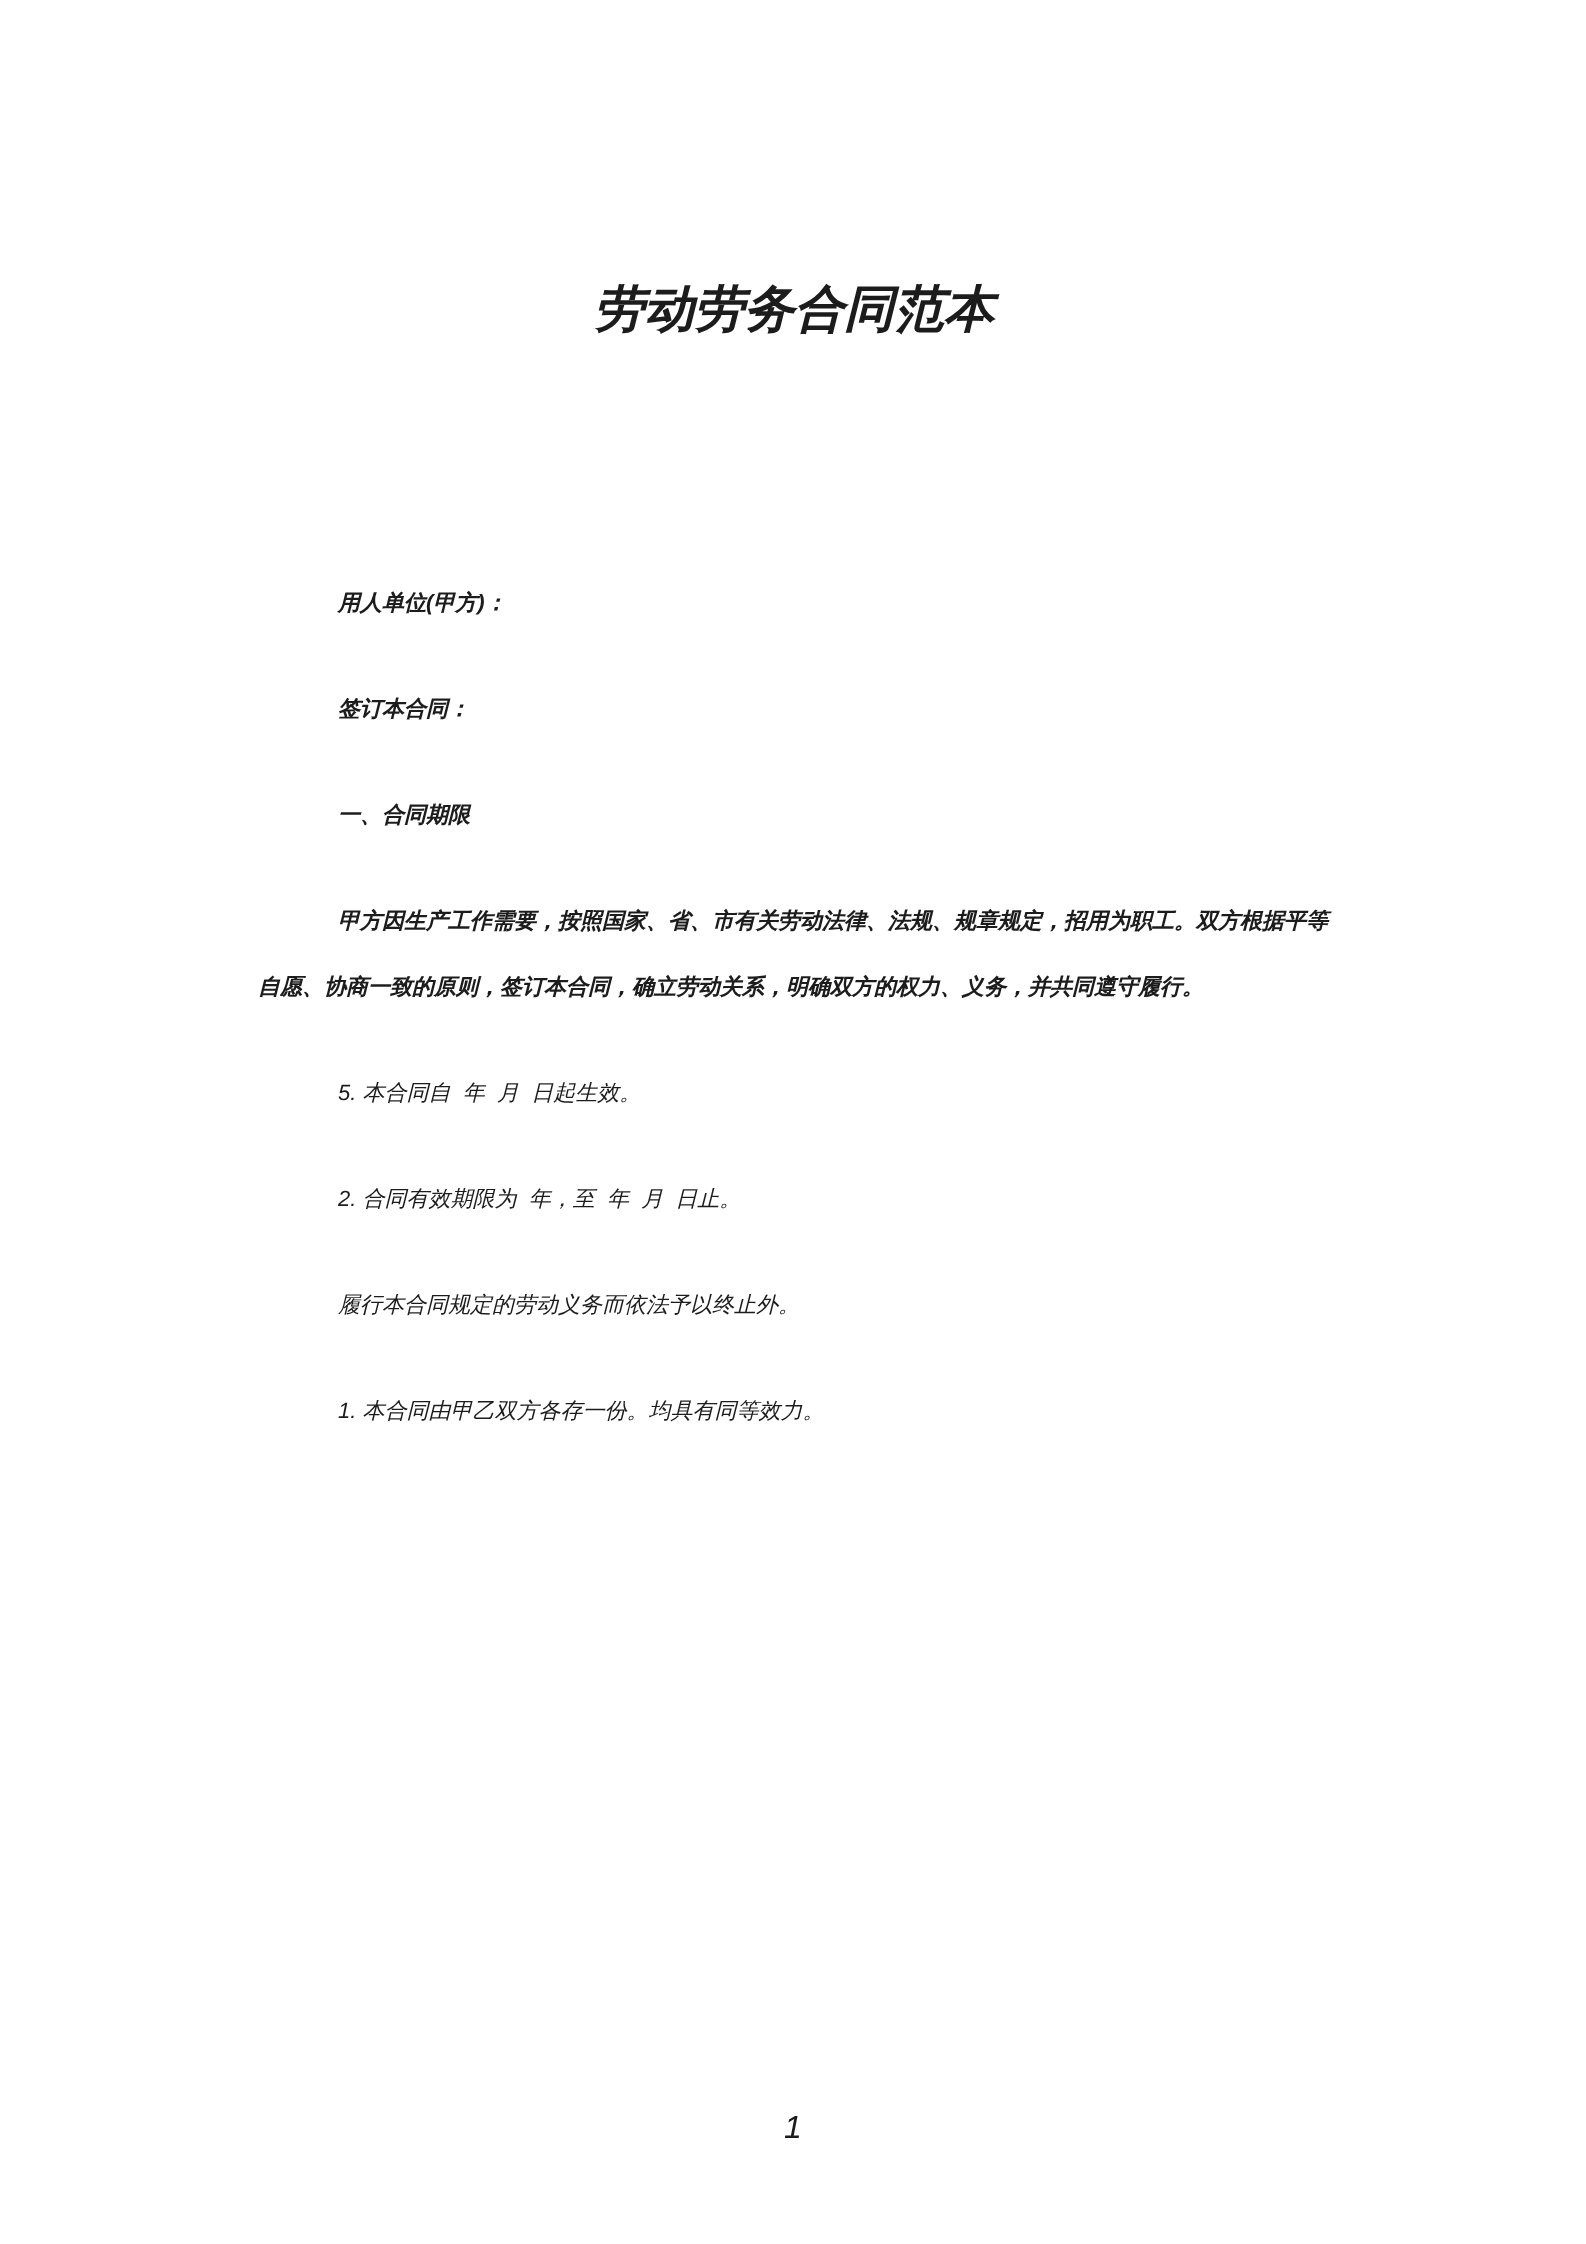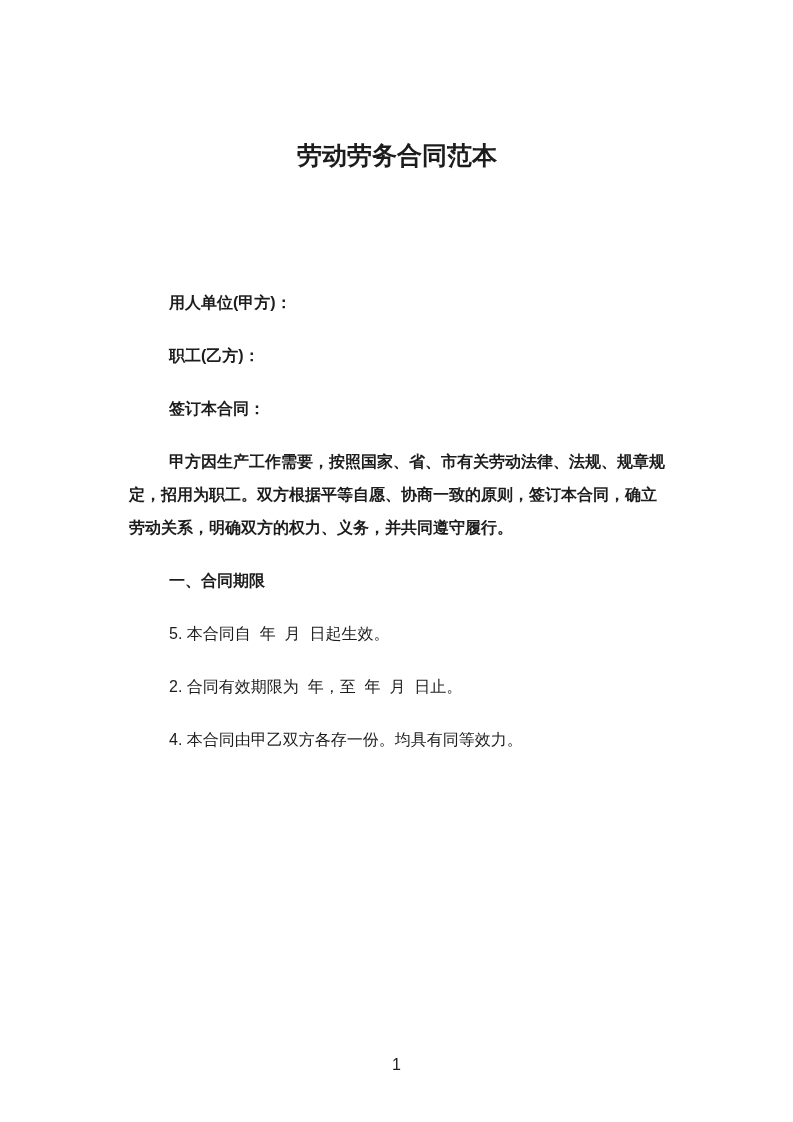--- a/index.html
+++ b/index.html
@@ -11,32 +11,33 @@
     position: relative;
     width: 723px;
     height: 1122px;
     margin: 0 auto;
     background: #ffffff;
     color: #1c1c1c;
     font-family: "Liberation Sans", "DejaVu Sans", sans-serif;
     box-sizing: border-box;
     padding: 138px 93px 0 94px;
     overflow: hidden;
+    font-style: italic;
   }
   .doc-title {
     margin: 0 0 114px 0;
     font-size: 25px;
     line-height: 34px;
     font-weight: bold;
     text-align: center;
     white-space: pre-wrap;
   }
   .para {
     margin: 0 0 20px 0;
-    font-size: 16px;
+    font-size: 11px;
     line-height: 33px;
     white-space: pre-wrap;
     text-indent: 40px;
   }
   .bold {
     font-weight: bold;
   }
   .page-footer {
     position: absolute;
     left: 0;
@@ -50,33 +51,33 @@
 </style>
 </head>
 <body>
 
 <div class="page">
 
   <h1 class="doc-title">劳动劳务合同范本</h1>
 
   <p class="para bold">用人单位(甲方)：</p>
 
-  <p class="para bold">职工(乙方)：</p>
 
   <p class="para bold">签订本合同：</p>
 
+  <p class="para bold">一、合同期限</p>
+
   <p class="para bold">甲方因生产工作需要，按照国家、省、市有关劳动法律、法规、规章规定，招用为职工。双方根据平等自愿、协商一致的原则，签订本合同，确立劳动关系，明确双方的权力、义务，并共同遵守履行。</p>
-
-  <p class="para bold">一、合同期限</p>
 
   <p class="para">5. 本合同自  年  月  日起生效。</p>
 
   <p class="para">2. 合同有效期限为  年，至  年  月  日止。</p>
 
 
+  <p class="para">履行本合同规定的劳动义务而依法予以终止外。</p>
 
-  <p class="para">4. 本合同由甲乙双方各存一份。均具有同等效力。</p>
+  <p class="para">1. 本合同由甲乙双方各存一份。均具有同等效力。</p>
 
 
 
   <div class="page-footer">1</div>
 
 </div>
 
 </body></html>

